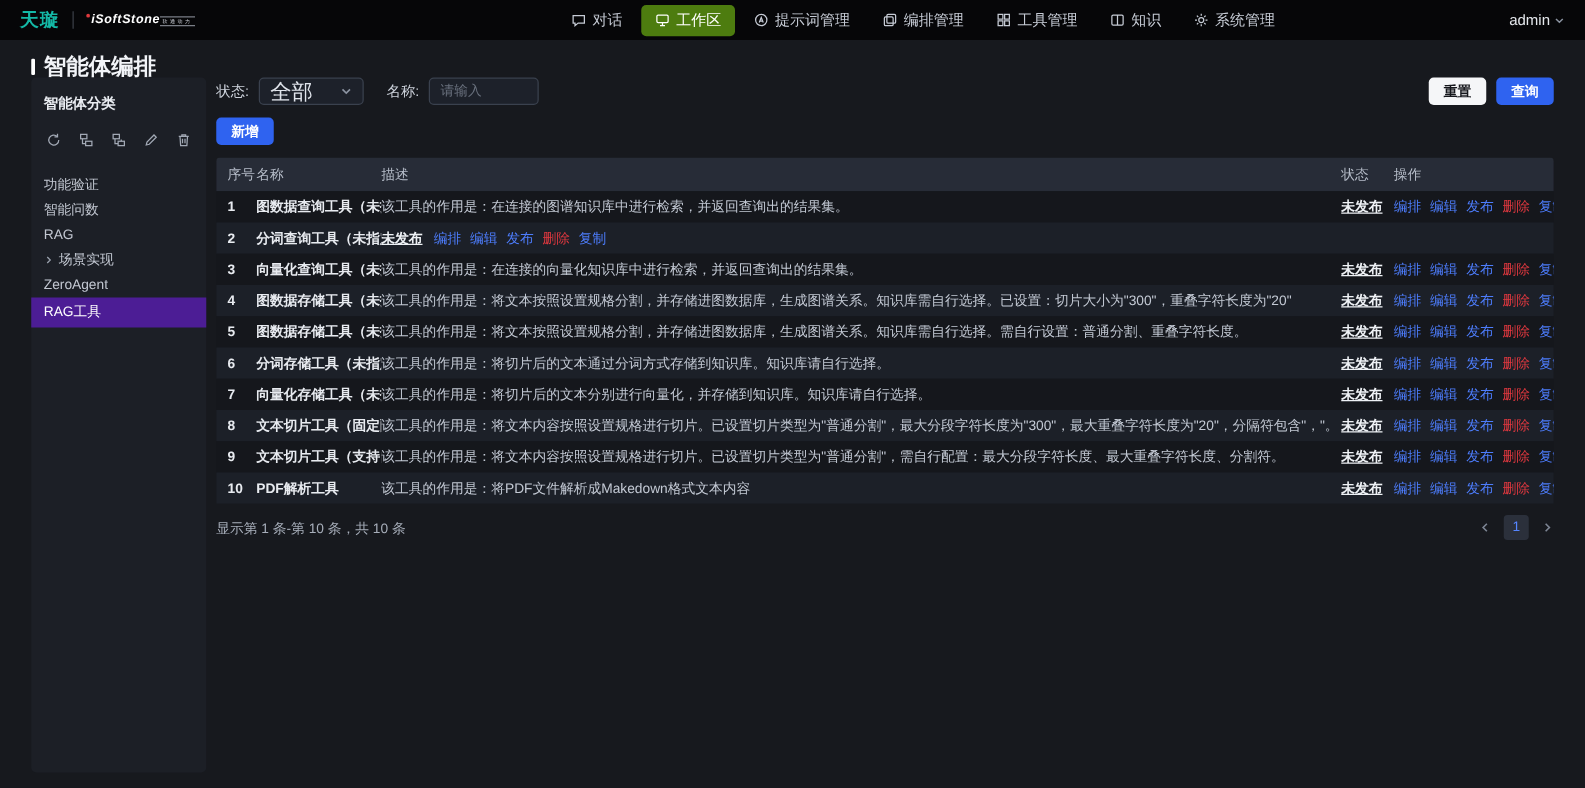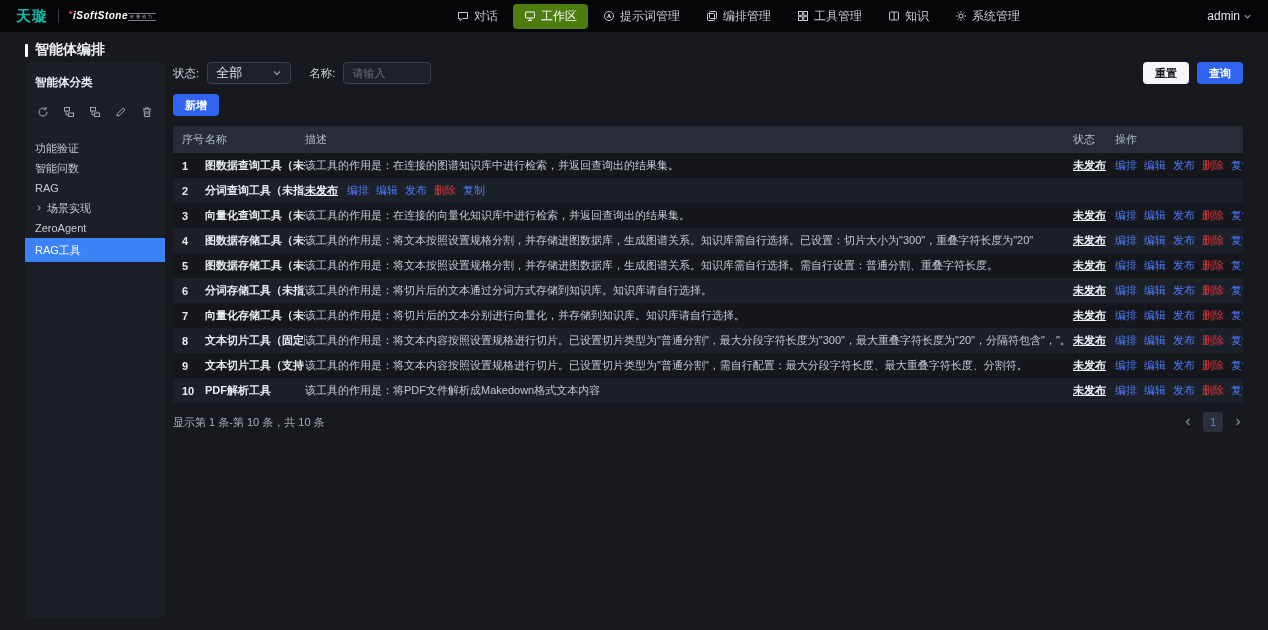--- a/index.html
+++ b/index.html
@@ -29,42 +29,42 @@
   .top-nav { position:absolute; left:446px; top:0; height:32px; display:flex; align-items:center; }
   .nav-item { display:flex; align-items:center; gap:5px; color:#c6cbd5; font-size:12px;
     padding:4px 11px; border-radius:4px; margin-right:4px; cursor:pointer; white-space:nowrap; }
   .nav-item.active { background:#4d7c0f; color:#ffffff;font-family:Liberation Mono, monospace; }
   .nav-ic { display:flex; color:inherit; }
   .topbar-user { margin-left:auto; display:flex; align-items:center; gap:3px;
     color:#e4e7ec; font-size:12px; cursor:pointer; }
 
   
   .page-title { position:absolute; left:25px; top:41px; display:flex; align-items:center; gap:7px;
-    font-size:14px; font-weight:bold; color:#f2f4f8; }
+    font-size:18px; font-weight:bold; color:#f2f4f8; }
   .title-bar { width:3px; height:13px; background:#ffffff; border-radius:1px; }
 
   
   .sidebar { position:absolute; left:25px; top:62px; width:140px; height:556px;
     background:#1c1f26; border-radius:4px; padding:13px 10px; }
   .side-title { font-size:11.5px; font-weight:bold; color:#e9ecf1; margin-bottom:16px; }
   .side-tools { display:flex; justify-content:space-between; align-items:center;
     color:#a2a9b5; margin-bottom:20px; padding:0 2px; }
   .side-tool { cursor:pointer; display:flex; }
   .tree-item { height:20px; line-height:20px; font-size:11px; color:#c3c8d2;
     display:flex; align-items:center; gap:4px; cursor:pointer; white-space:nowrap; }
-  .tree-item.active { background:#3b82f6; color:#ffffff; margin:0 -10px; padding:12px 10px; height:22px; }
+  .tree-item.active { background:#4c1d95; color:#ffffff; margin:0 -10px; padding:12px 10px; height:22px; }
   .tree-caret { display:flex; color:#9aa1ad; }
 
   
   .main { position:absolute; left:173px; top:62px; width:1070px; }
   .filter-row { display:flex; align-items:center; height:22px; font-size:11.5px; color:#ccd1da; }
   .filter-label { margin-right:8px; }
   .select-box { width:84px; height:22px; background:#1d212a; border:1px solid #3a414e;
     border-radius:4px; display:flex; align-items:center; justify-content:space-between;
-    padding:0 8px; color:#e1e5ec; cursor:pointer; margin-right:18px; font-size:13px; }
+    padding:0 8px; color:#e1e5ec; cursor:pointer; margin-right:18px; font-size:17px; }
   .chev { color:#8b93a1; display:flex; }
   .text-input { width:88px; height:22px; background:#1d212a; border:1px solid #3a414e;
     border-radius:4px; padding:0 8px; color:#e1e5ec; font-size:11px; outline:none;
     font-family:"Liberation Sans","DejaVu Sans",sans-serif; }
   .text-input::placeholder { color:#69707d; }
   .filter-buttons { margin-left:auto; display:flex; gap:8px; }
   .btn { height:22px; padding:0 12px; border:none; border-radius:4px; font-size:11px;
     font-weight:bold; cursor:pointer; font-family:"Liberation Sans","DejaVu Sans",sans-serif; }
   .btn-light { background:#f5f6f8; color:#15171c; }
   .btn-blue { background:#2f63f0; color:#ffffff; }

